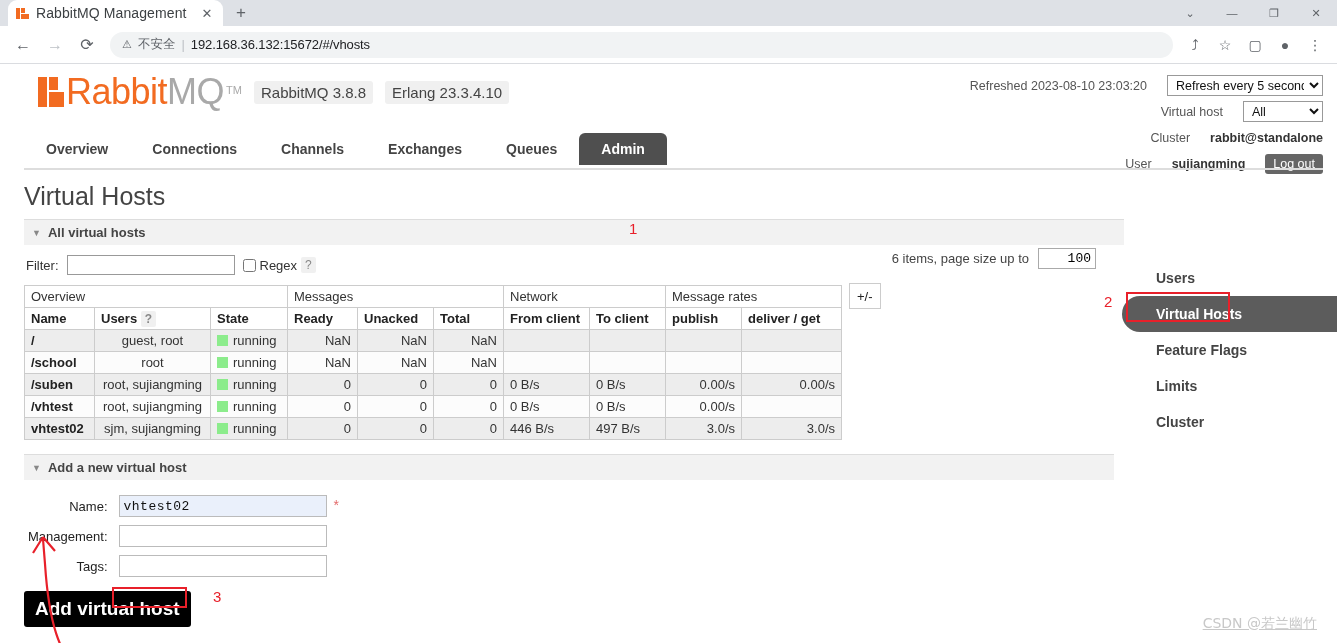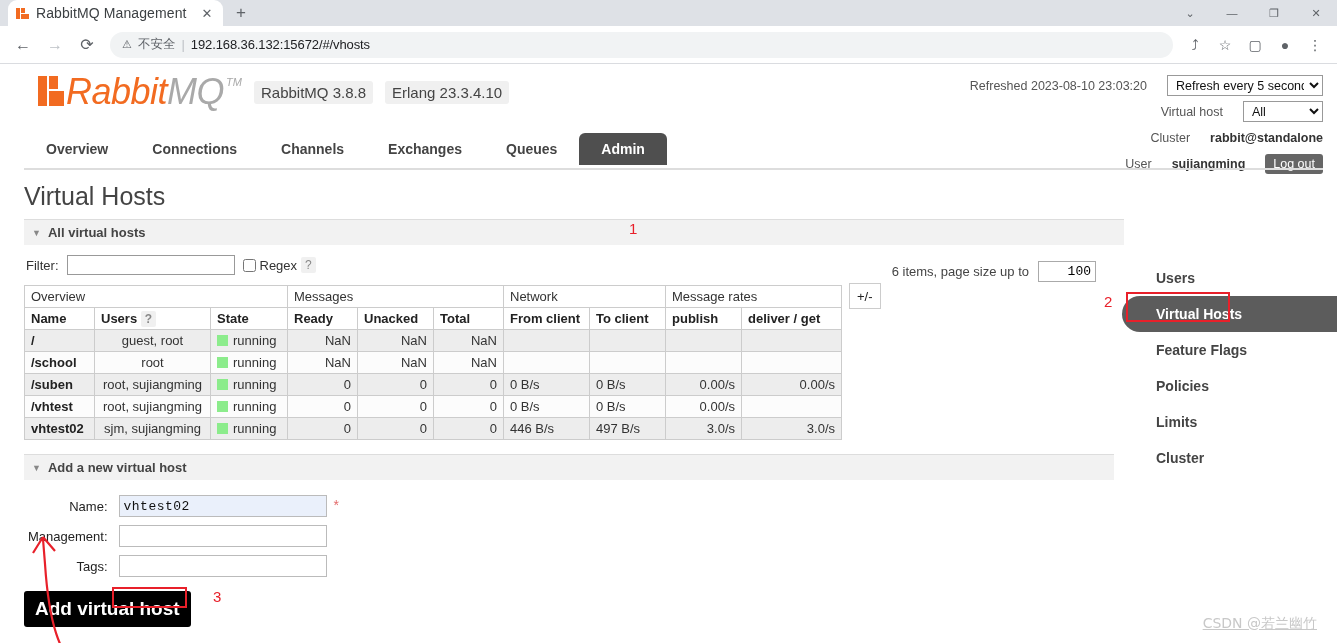--- a/index.html
+++ b/index.html
@@ -69,21 +69,21 @@
   .tbicon{
     width:28px;height:28px;display:flex;align-items:center;justify-content:center;
     color:#5f6368;font-size:14px;cursor:pointer;flex:0 0 auto;
   }
 
   
   .page{ position:relative; height:579px; background:#fff; }
 
   .mq-header{ padding:18px 0 0 0; position:relative; }
   .logo-wrap{ position:absolute; left:38px; top:12px; display:flex; align-items:center; gap:12px;}
-  .logo{ display:flex; align-items:flex-start;font-style:italic; }
+  .logo{ display:flex; align-items:center; }
   .logo-mark{ position:relative; width:26px; height:30px; margin-right:2px;}
   .logo-mark i{ position:absolute; background:#f26b21; display:block;}
   .logo-mark .m1{ left:0; top:0; width:9px; height:30px;}
   .logo-mark .m2{ left:11px; top:0; width:9px; height:13px;}
   .logo-mark .m3{ left:11px; top:15px; width:15px; height:15px;}
   .logo-rabbit{ font-size:36px; color:#f26b21; font-weight:400; line-height:32px; letter-spacing:-.5px;}
   .logo-mq{ font-size:36px; color:#a9a9a9; font-weight:300; line-height:32px; letter-spacing:-.5px;}
   .logo-tm{ font-size:11px; color:#a9a9a9; margin-left:2px; padding-bottom:4px;}
   .version-pill{
     background:#f0f0f0; color:#444; font-size:15px; padding:3px 7px;
@@ -143,21 +143,21 @@
     width:168px; height:20px; border:1px solid #999; font-size:13px;
     font-family:"Liberation Sans", sans-serif; padding:1px 3px;
   }
   .regex-wrap{ display:flex; align-items:center; gap:4px; font-size:13px; color:#333;}
   input[type=checkbox]{ width:13px; height:13px; margin:0; cursor:pointer;}
   .qmark{
     background:#f0f0f0; color:#888; font-size:12px; padding:1px 4px;
     border-radius:2px; cursor:pointer;
   }
   .itemscount{
-    position:absolute; right:28px; top:16px; display:flex; align-items:center; gap:9px;
+    position:absolute; right:28px; top:3px; display:flex; align-items:center; gap:9px;
     font-size:13px; color:#444;
   }
   input.pagesize{
     width:58px; height:21px; border:1px solid #aaa; font-size:13px;
     text-align:right; padding:1px 4px;
     font-family:"Liberation Mono", monospace;
   }
 
   table.vhosts{
     border-collapse:collapse; margin-top:2px; font-size:13px;
@@ -468,21 +468,20 @@
       </tbody>
         </table>
       <button class="addbtn">Add virtual host</button>
     </div>
   </div>
 
   <div class="sidebar" id="sidebar">
       <div class="side-item">Users</div>
       <div class="side-item active">Virtual Hosts</div>
       <div class="side-item">Feature Flags</div>
-      <div class="side-item">Policies</div>
       <div class="side-item">Limits</div>
       <div class="side-item">Cluster</div>
     </div>
 
   <div class="ann-box" style="left:1126px; top:228px; width:104px; height:30px;"></div>
   <div class="ann-box" style="left:112px; top:523px; width:75px; height:21px;"></div>
 
   <div class="ann-num" style="left:629px; top:156px;">1</div>
   <div class="ann-num" style="left:1104px; top:229px;">2</div>
   <div class="ann-num" style="left:213px; top:524px;">3</div>

